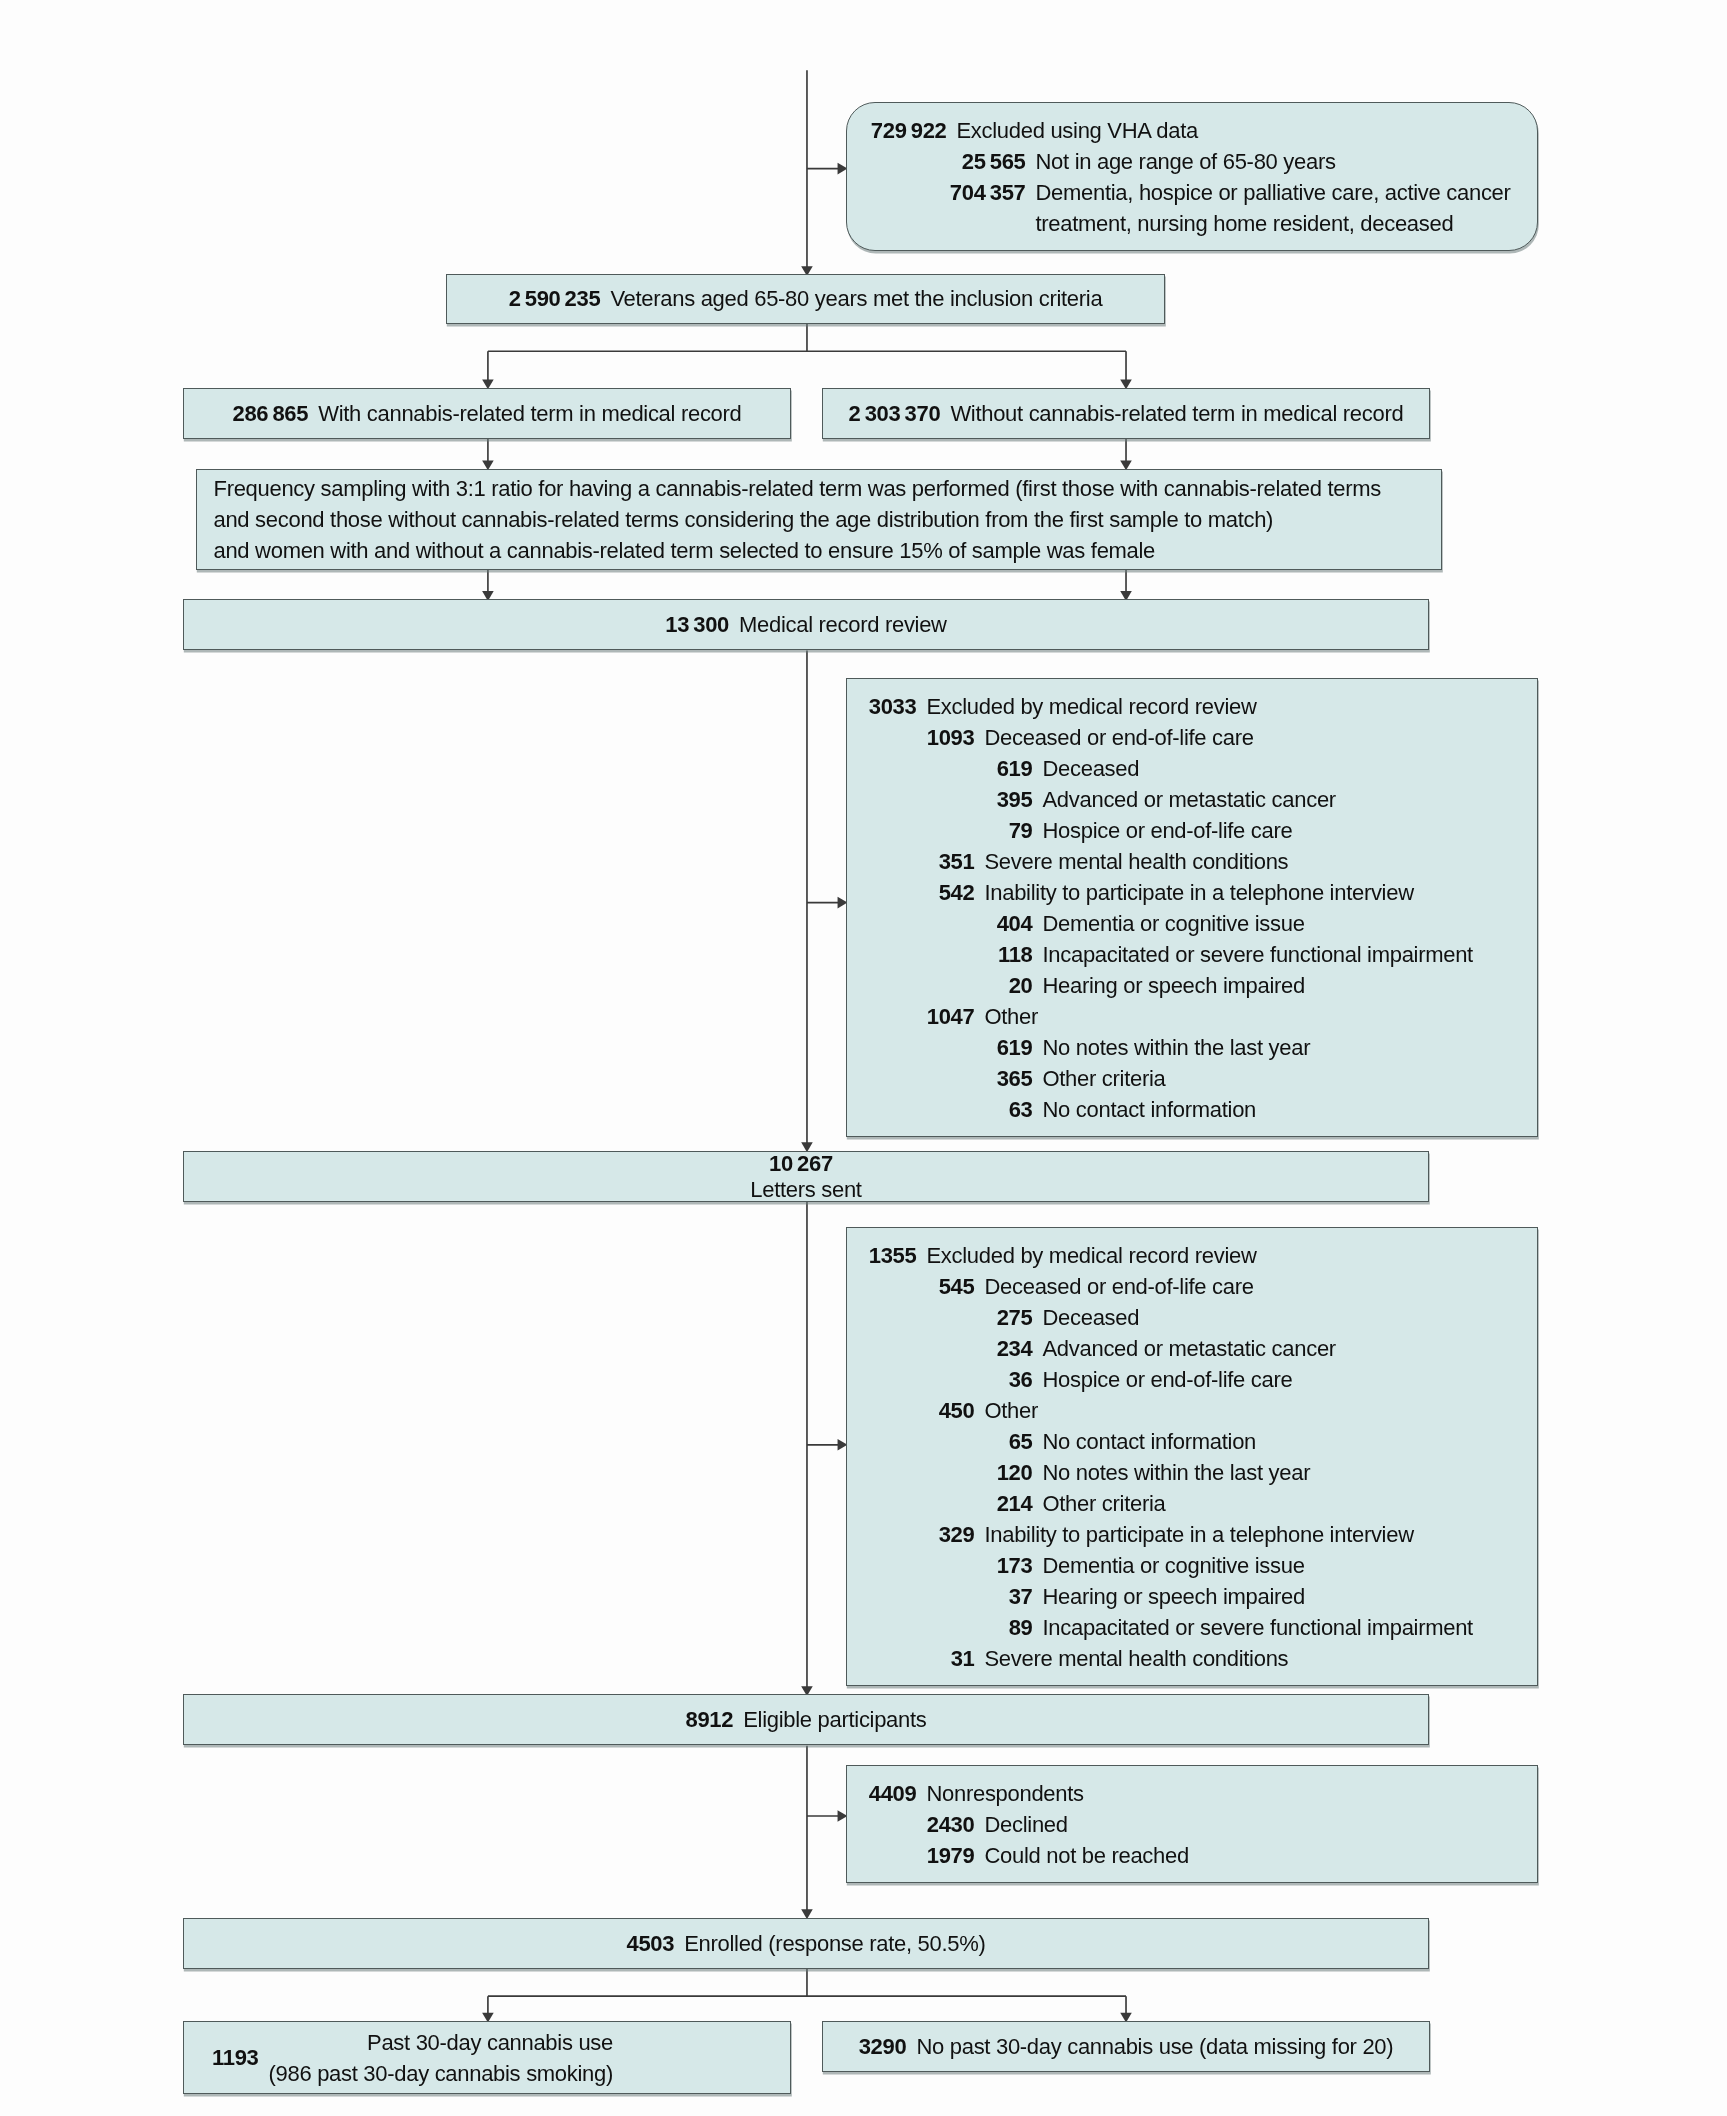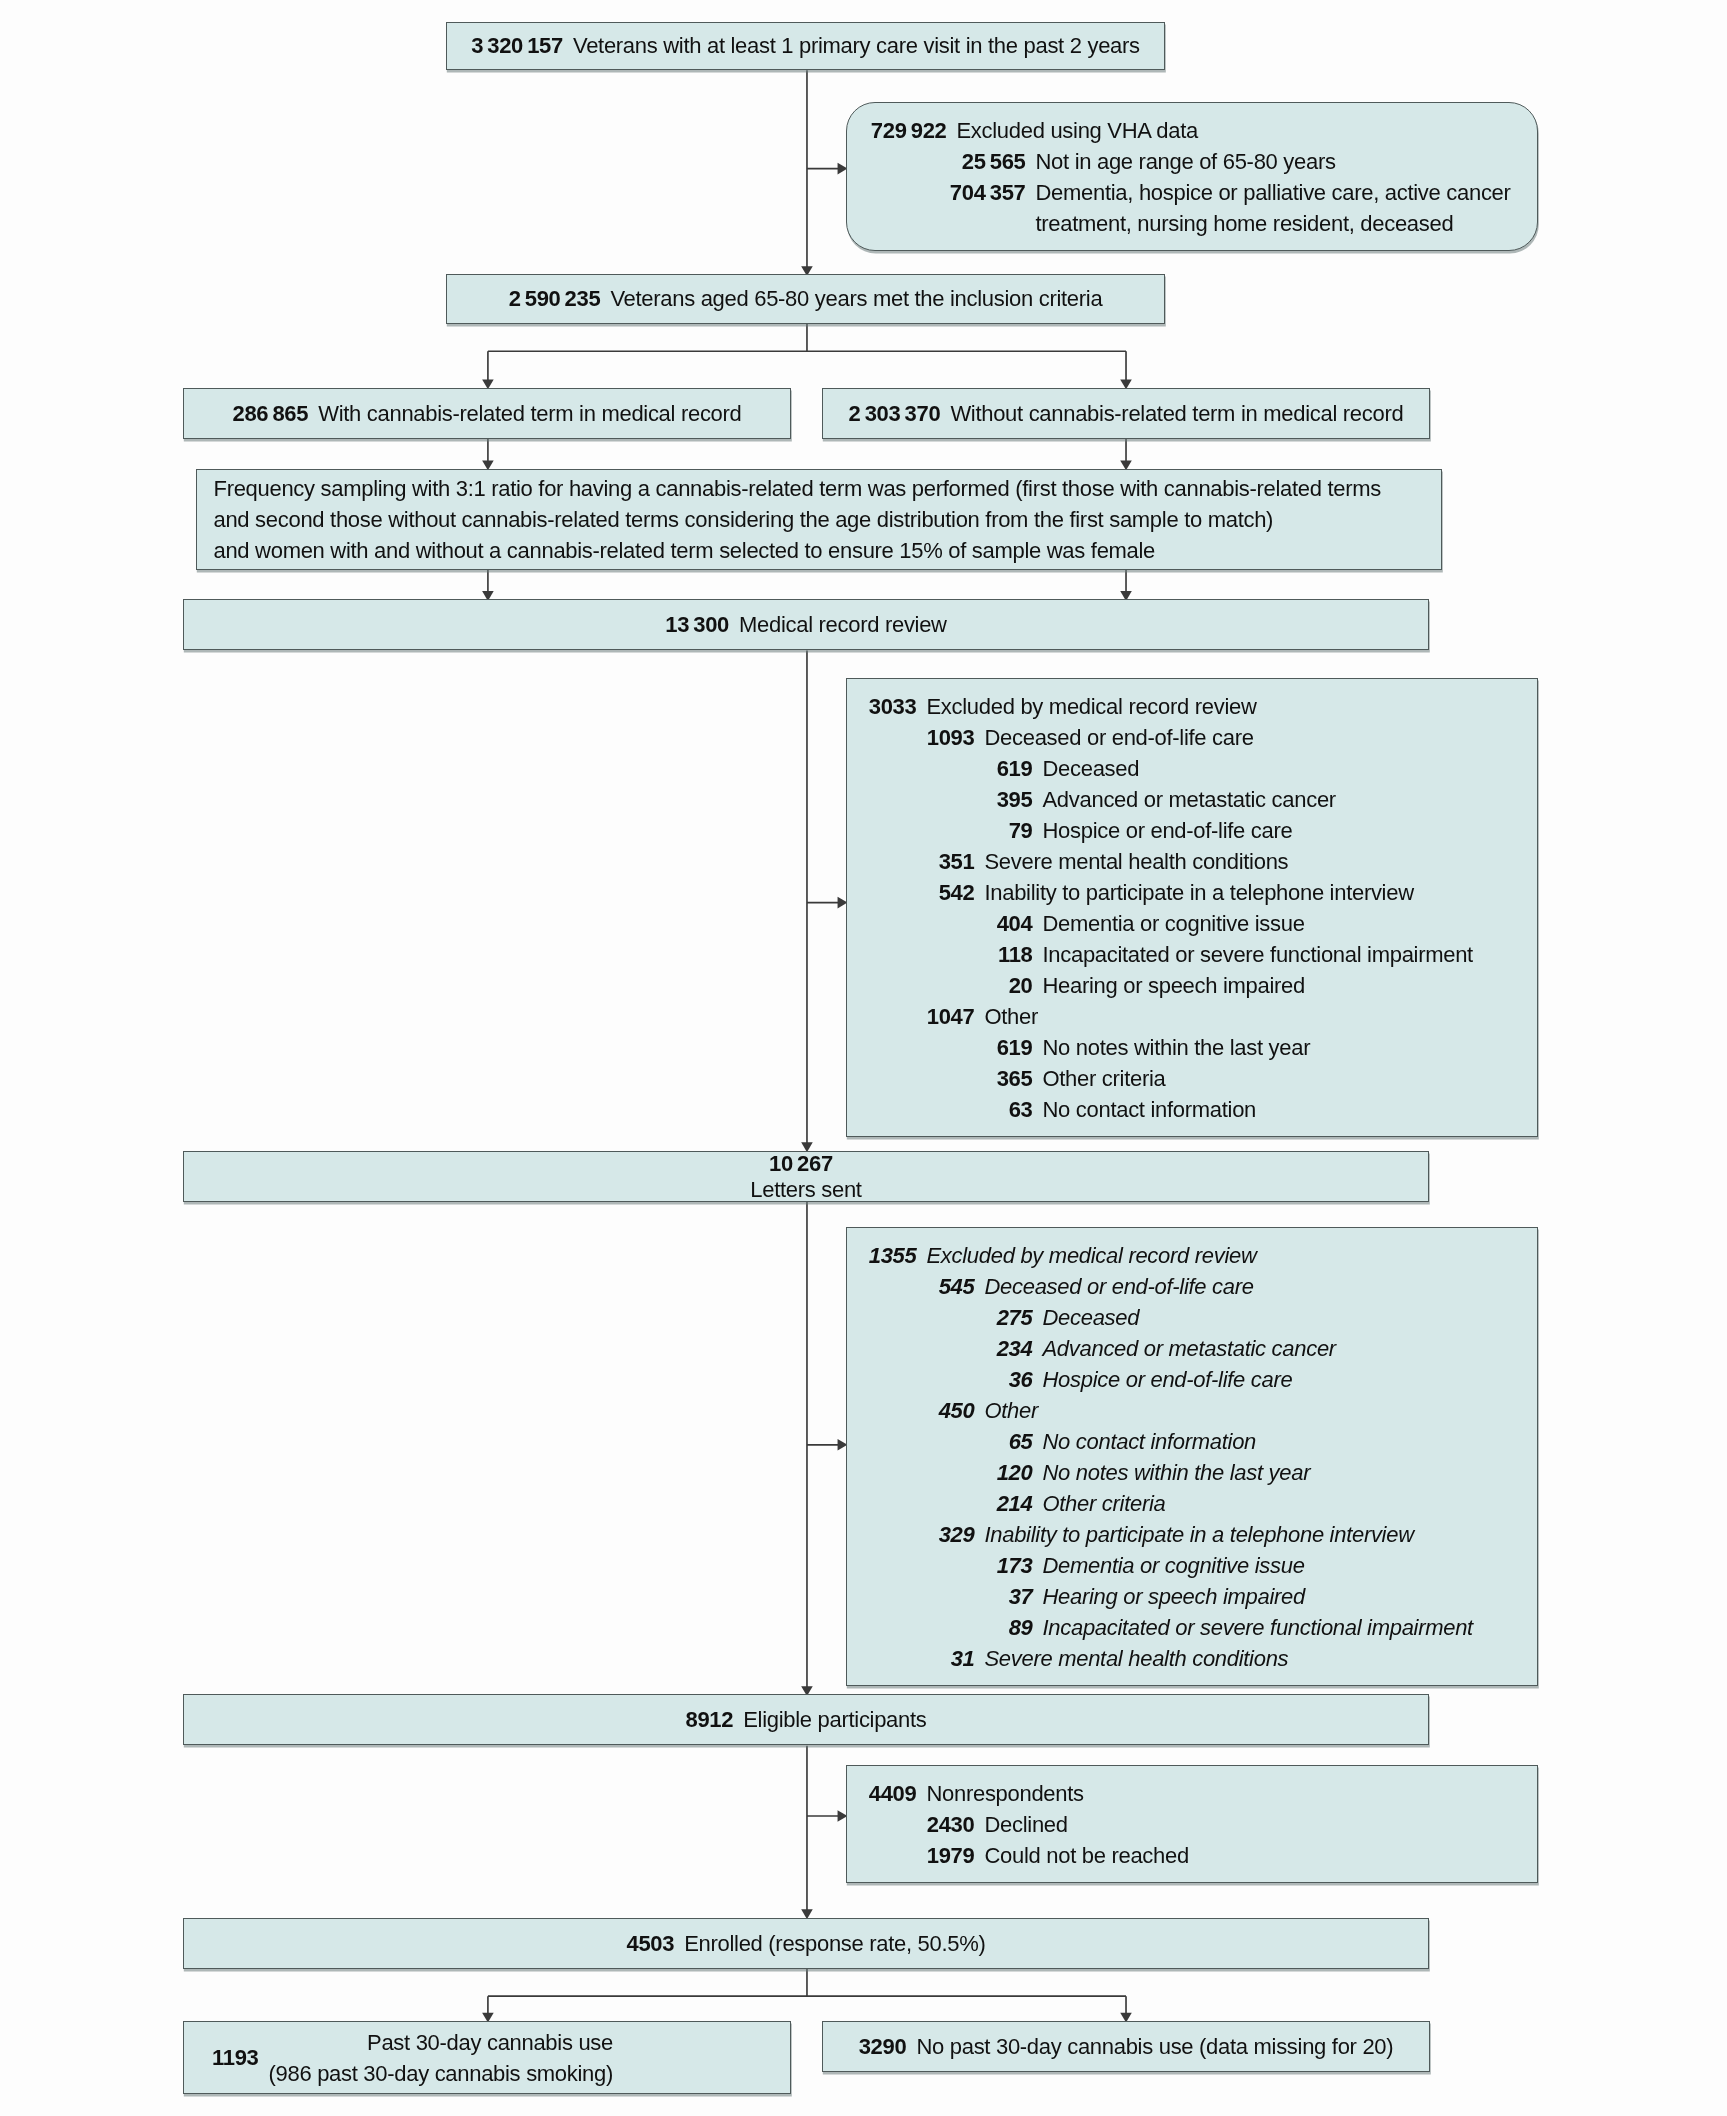--- a/index.html
+++ b/index.html
@@ -86,24 +86,20 @@
     <path d="M976,2112 V2312"></path>
       <polygon class="ah" points="969,2310 983,2310 976,2322"></polygon>
     <path d="M976,2197 H1015"></path>
       <polygon class="ah" points="1013,2190 1013,2204 1025,2197"></polygon>
 
     <path d="M976,2382 V2415 M590,2415 H1362 M590,2415 V2437 M1362,2415 V2437"></path>
     <polygon class="ah" points="583,2435 597,2435 590,2447"></polygon>
     <polygon class="ah" points="1355,2435 1369,2435 1362,2447"></polygon>
   </svg>
 
-  <div class="box center" style="left:446px;top:22px;width:719px;height:48px;">
-    <span class="num">3 320 157</span>
-    <span class="lbl">Veterans with at least 1 primary care visit in the past 2 years</span>
-  </div>
 
   <div class="box listbox vha" style="left:846px;top:102px;width:692px;border-radius:29px;">
 
       <div class="row ind0">
         <span class="num">729 922</span>
         <span class="txt">Excluded using VHA data</span>
       </div>
 
       <div class="row ind1">
         <span class="num">25 565</span>
@@ -222,21 +218,21 @@
         <span class="num">63</span>
         <span class="txt">No contact information</span>
       </div>
     </div>
 
   <div class="box center" style="left:183px;top:1151px;width:1246px;height:51px;flex-direction:column;">
     <span class="num">10 267</span>
     <span class="lbl">Letters sent</span>
   </div>
 
-  <div class="box listbox" style="left:846px;top:1227px;width:692px;font-style:italic;">
+  <div class="box listbox" style="left:846px;top:1227px;width:692px;">
 
       <div class="row ind0">
         <span class="num">1355</span>
         <span class="txt">Excluded by medical record review</span>
       </div>
 
       <div class="row ind1">
         <span class="num">545</span>
         <span class="txt">Deceased or end-of-life care</span>
       </div>

